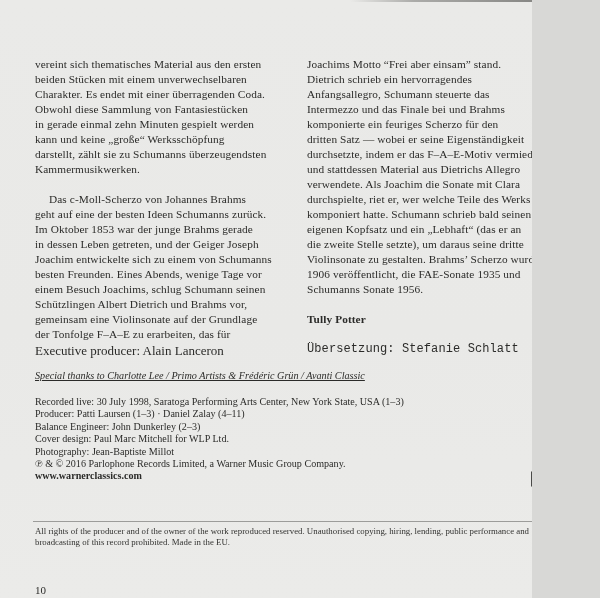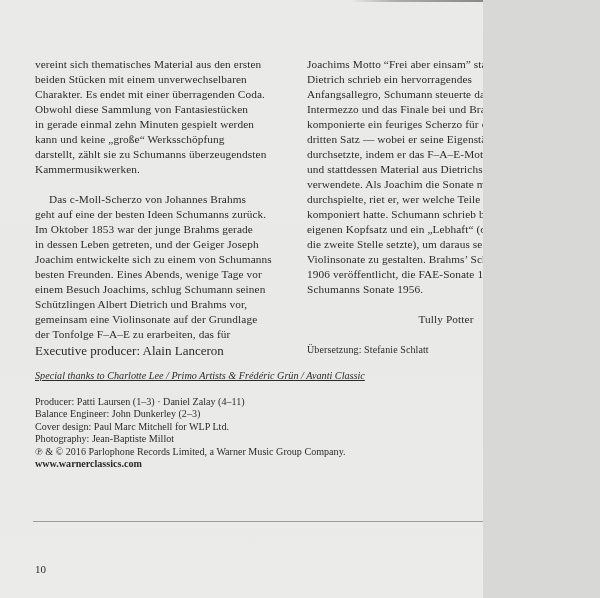--- a/index.html
+++ b/index.html
@@ -2,21 +2,21 @@
 <html><head>
 <meta charset="utf-8">
 <style>
   html, body {
     margin: 0;
     padding: 0;
     background: #d8d8d6;
   }
   .page {
     position: relative;
-    width: 483px;
+    width: 532px;
     height: 598px;
     background: linear-gradient(180deg, #eaeae8 0%, #e9e9e7 55%, #ebebe9 100%);
     overflow: hidden;
     font-family: "Liberation Serif", serif;
     color: #2b2b29;
   }
   .top-edge-line {
     position: absolute;
     top: 0; left: 350px; right: 0;
     height: 2px;
@@ -27,22 +27,22 @@
     top: 42px;
     font-size: 11.3px;
     line-height: 15px;
     white-space: pre-line;
     letter-spacing: 0.1px;
   }
   .col p { margin: 0; }
   .col-left  { left: 35px;  width: 272px; }
   .col-right { left: 307px; width: 278px; }
   .indent-para { text-indent: 14px; }
-  .author-name { font-weight: normal; text-align: center; }
-  .translation-credit { font-size: 10px; }
+  .author-name { font-weight: bold; }
+  .translation-credit { font-size: 12px; font-family: Liberation Mono, monospace; }
   .exec-producer {
     position: absolute;
     left: 35px; top: 343px;
     font-size: 13px;
   }
   .special-thanks {
     position: absolute;
     left: 35px; top: 370px;
     font-size: 10.2px;
     font-style: italic;
@@ -80,21 +80,21 @@
     position: absolute;
     left: 35px; top: 526px;
     width: 556px;
     font-size: 8.8px;
     line-height: 10.6px;
     white-space: pre-line;
     color: #333331;
   }
   .page-number {
     position: absolute;
-    left: 35px; top: 563px;
+    left: 35px; top: 584px;
     font-size: 11px;
   }
 </style>
 </head>
 <body>
 
 <div class="page">
 
   <div class="top-edge-line"></div>
 
@@ -138,29 +138,32 @@
 Schumanns Sonate 1956.</p>
     <p class="author-name">Tully Potter</p>
     <p class="translation-credit">Übersetzung: Stefanie Schlatt</p>
   </div>
 
   <div class="exec-producer">Executive producer: Alain Lanceron</div>
 
   <div class="special-thanks">Special thanks to Charlotte Lee / Primo Artists &amp; Frédéric Grün / Avanti Classic</div>
 
   <div class="credit-lines">
+    <div class="credit-line">Recorded live: 30 July 1998, Saratoga Performing Arts Center, New York State, USA (1–3)</div>
     <div class="credit-line">Producer: Patti Laursen (1–3) · Daniel Zalay (4–11)</div>
     <div class="credit-line">Balance Engineer: John Dunkerley (2–3)</div>
     <div class="credit-line">Cover design: Paul Marc Mitchell for WLP Ltd.</div>
     <div class="credit-line">Photography: Jean-Baptiste Millot</div>
     <div class="credit-line">℗ &amp; © 2016 Parlophone Records Limited, a Warner Music Group Company.</div>
     <div class="credit-line">
       <span class="website-text">www.warnerclassics.com</span>
       <span class="ddd-badge">DDD</span>
     </div>
   </div>
 
   <div class="divider-rule"></div>
 
+  <div class="legal-notice">All rights of the producer and of the owner of the work reproduced reserved. Unauthorised copying, hiring, lending, public performance and
+broadcasting of this record prohibited. Made in the EU.</div>
 
   <div class="page-number">10</div>
 
 </div>
 
 </body></html>

